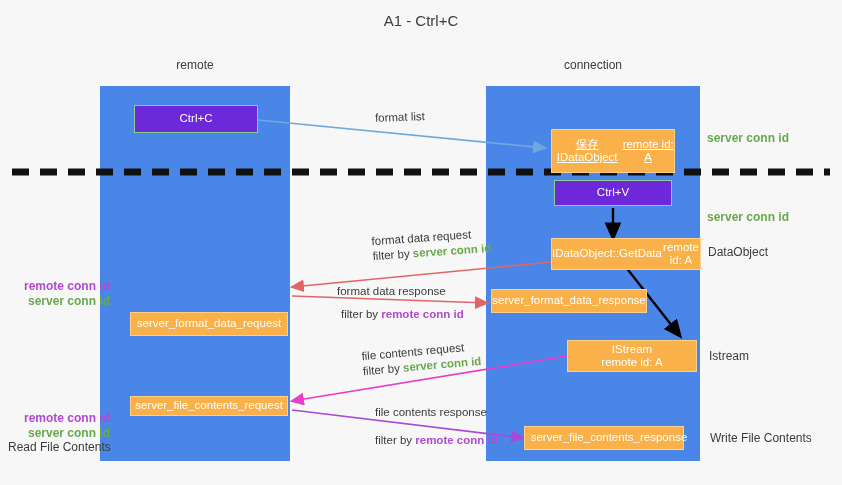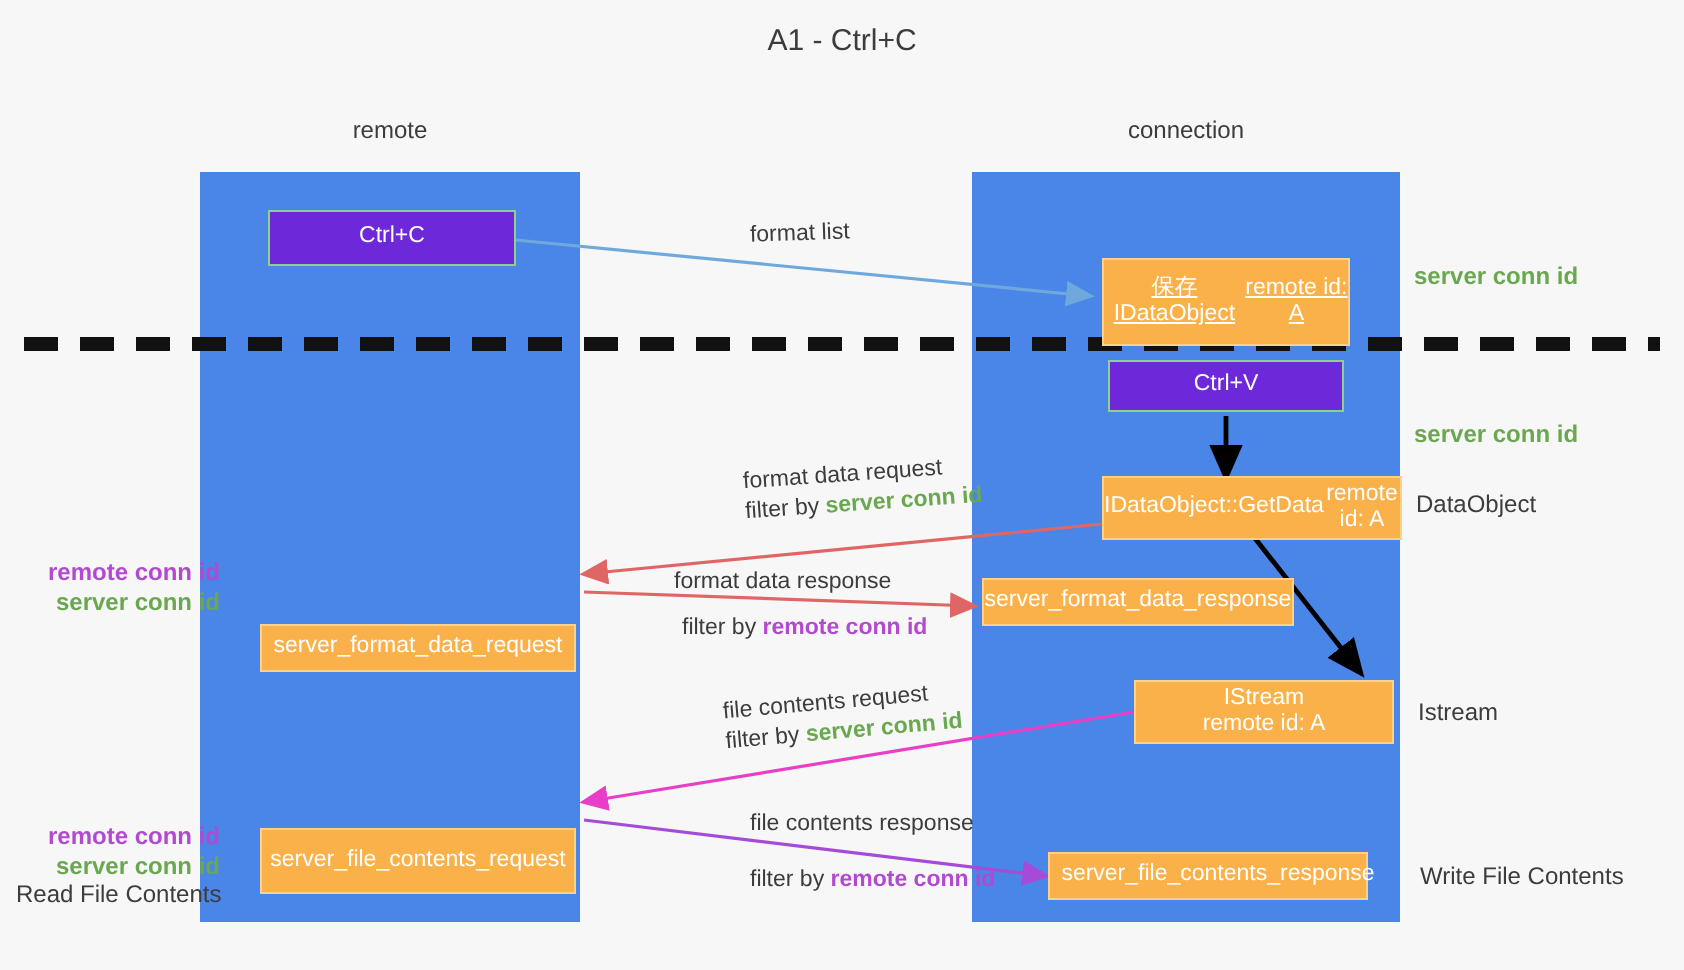--- a/index.html
+++ b/index.html
@@ -168,21 +168,21 @@
       <span class="lead">filter by </span><span class="conn-green">server conn id</span>
     </div>
   </div>
 
   <div class="abs side-label" style="left:8px;top:392px;margin-top:48px;">Read File Contents</div>
   <div class="abs side-label" style="left:10px;top:411px;text-align:right;width:100px;">
     <div class="conn-purple">remote conn id</div>
     <div class="conn-green">server conn id</div>
   </div>
 
-  <div class="abs box orange" style="left:130px;top:414px;width:158px;height:33px;justify-content:center;">
+  <div class="abs box orange" style="left:130px;top:396px;width:158px;height:20px;justify-content:center;">
     <span>server_file_contents_request</span>
   </div>
 
   <div class="abs" style="left:375px;top:405px;">
     <div class="edge-label">file contents response</div>
     <div class="edge-label" style="padding-left:-4px;padding-top:13px;">
       <span class="lead">filter by </span><span class="conn-purple">remote conn id</span>
     </div>
   </div>
 

